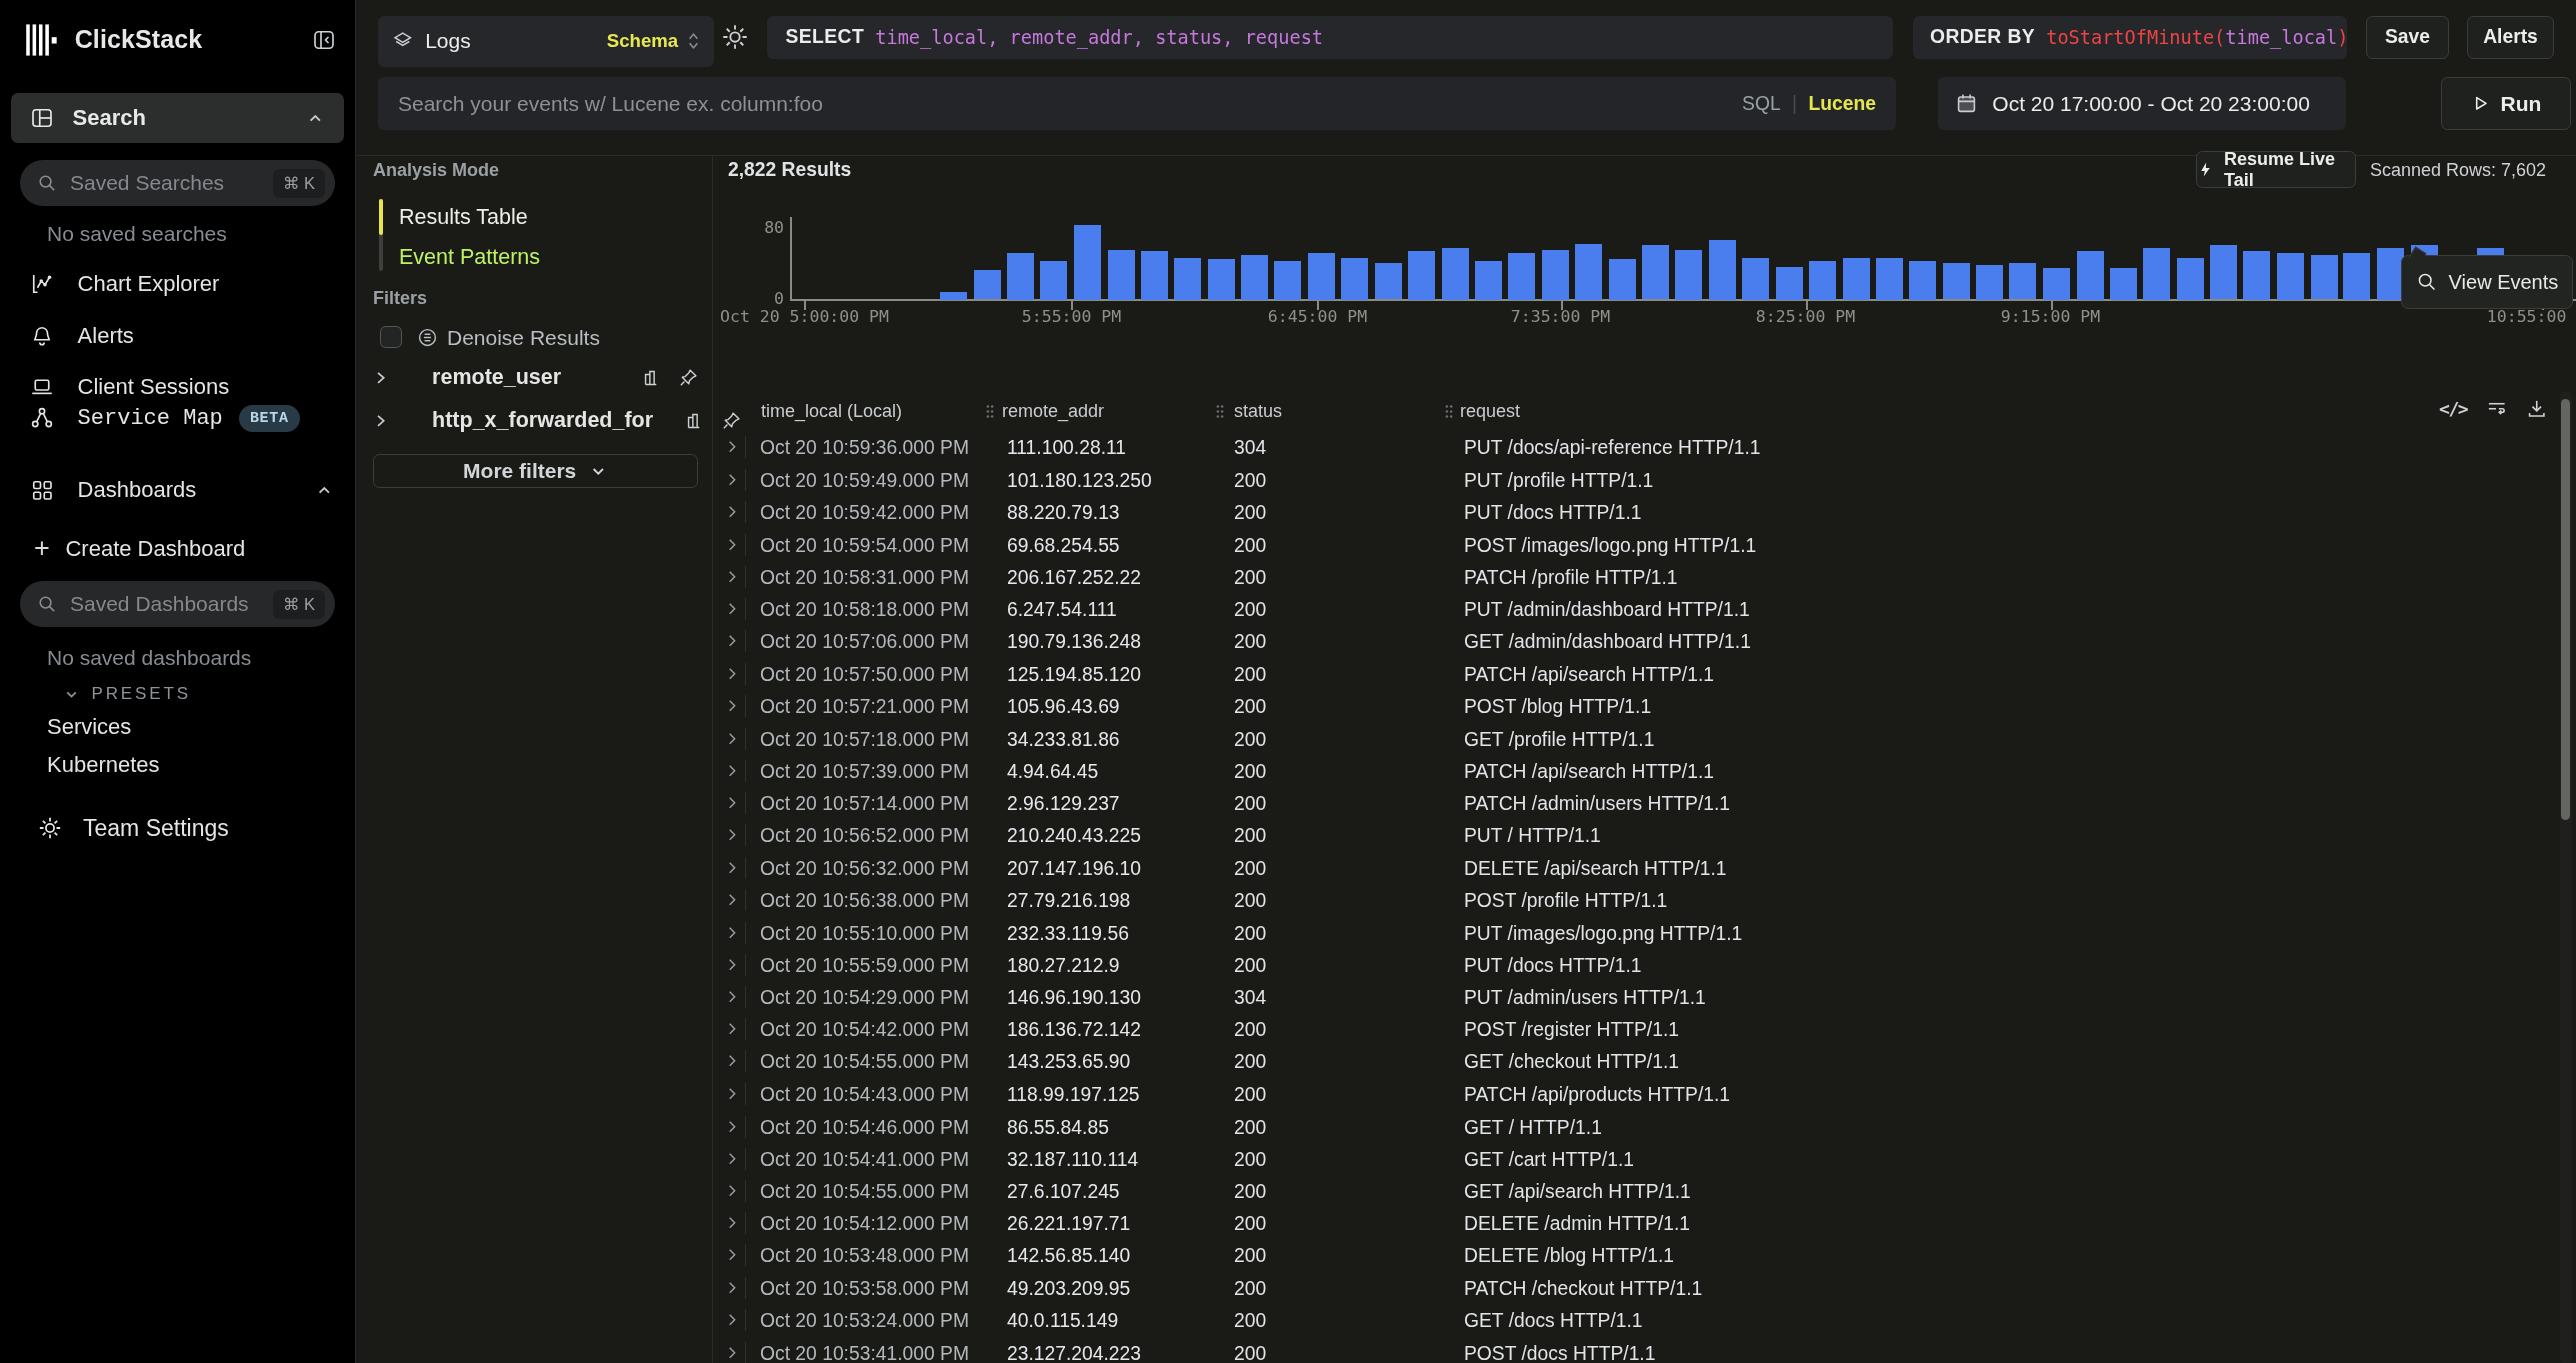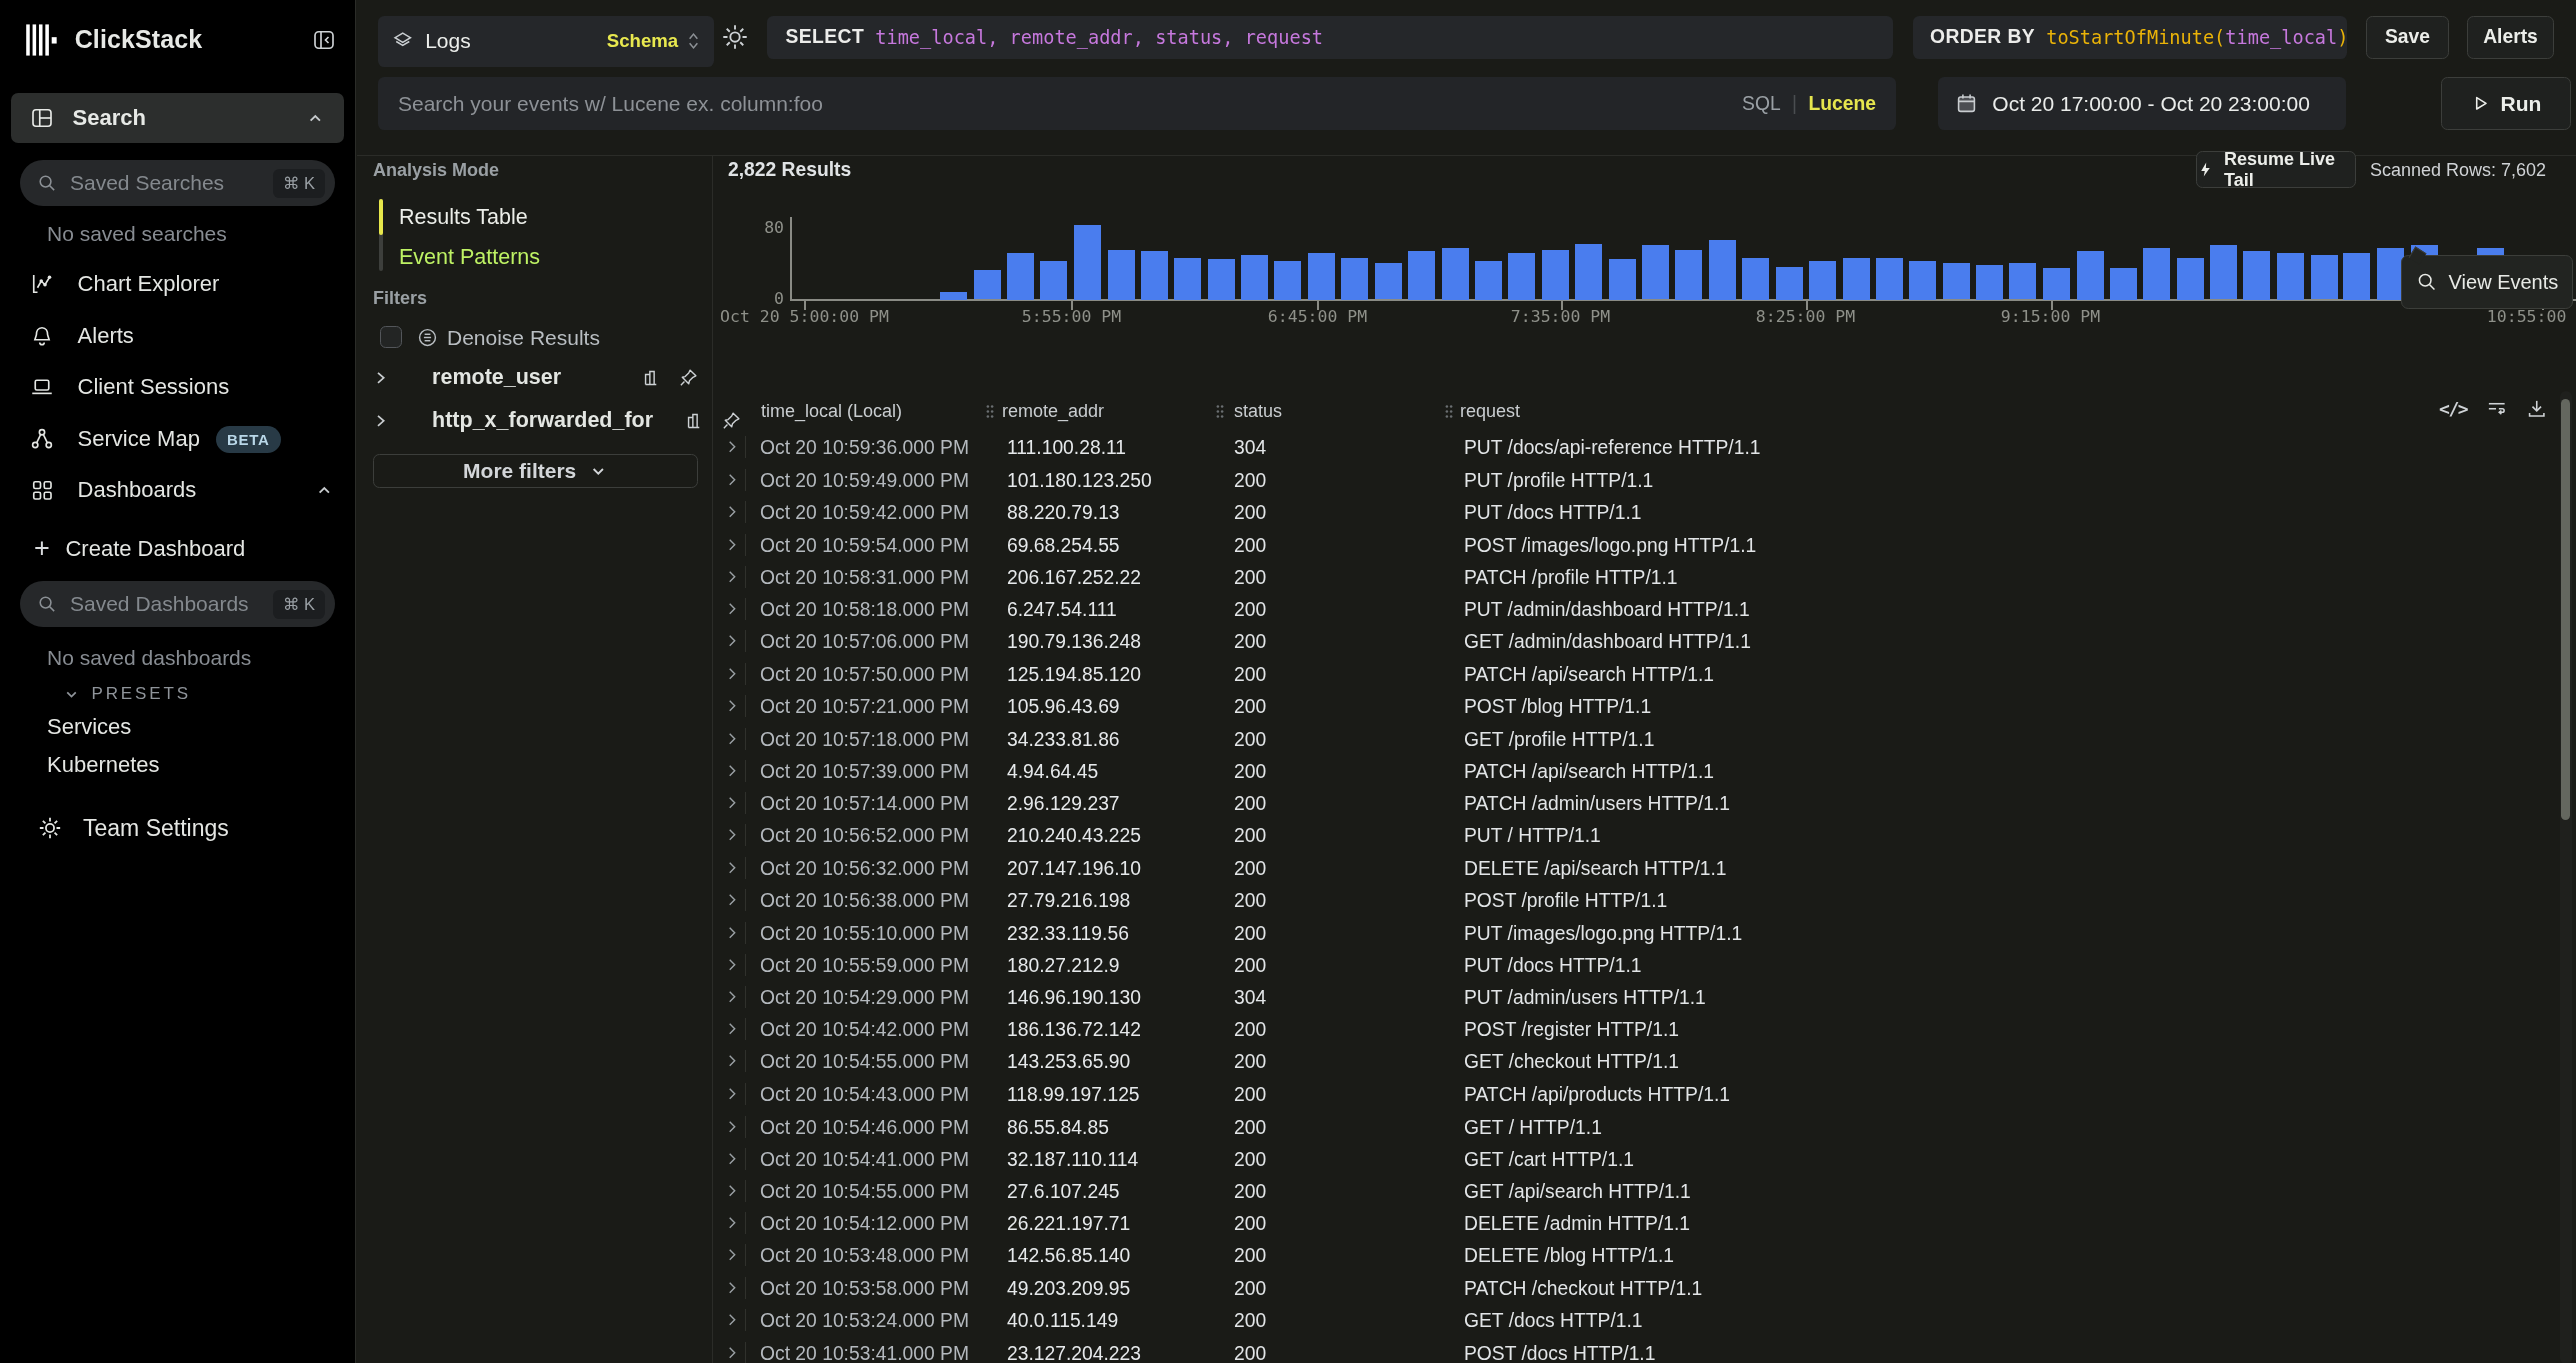--- a/index.html
+++ b/index.html
@@ -43,21 +43,21 @@
   .box { position:absolute; background:#25272a; border-radius:6.4px; display:flex; align-items:center; overflow:hidden; }
   .source-box { left:378px; top:15.7px; width:336px; height:51px; padding:0 14.3px; }
   .source-box .lbl { font-size:21px; margin-left:11.4px; color:#eceeeb; }
   .schema { margin-left:auto; color:#e8e84f; font-size:18.6px; font-weight:700; }
   .gear-btn { position:absolute; left:720px; top:21.5px; color:#cdd1d4; cursor:pointer; }
   .code { font-family:"DejaVu Sans Mono", monospace; font-size:18.6px; }
   .kw { font-family:"Liberation Sans", sans-serif; font-weight:700; font-size:19.3px; color:#ececea; letter-spacing:0.4px; }
   .select-box { left:767px; top:15.7px; width:1126px; height:43px; padding:0 18.6px; white-space:pre; }
   .orderby-box { left:1913px; top:15.7px; width:434px; height:43px; padding:0 17px; white-space:pre; }
   .c-purple { color:#c678dd; }
-  .c-red { color:#eab308; }
+  .c-red { color:#ef4444; }
   .btn { position:absolute; background:#1f211f; border:1.4px solid #3c3e3b; border-radius:6.4px; color:#eceeea; font-weight:700; display:flex; align-items:center; justify-content:center; cursor:pointer; }
   .btn-save { left:2366px; top:15.7px; width:83px; height:43px; font-size:19.3px; }
   .btn-alerts { left:2467px; top:15.7px; width:87px; height:43px; font-size:19.3px; }
   .search-box { left:378px; top:77px; width:1518px; height:53px; background:#232528; padding:0 20px; }
   .search-box .ph { font-size:21px; color:#8d9196; }
   .lang { margin-left:auto; display:flex; align-items:center; gap:11.4px; }
   .lang .sql { color:#9aa0a5; font-size:19.3px; }
   .lang .sep { color:#4a4d50; font-size:19.3px; }
   .lang .lucene { color:#e6e64e; font-size:19.3px; font-weight:700; }
   .date-box { left:1938px; top:77px; width:408px; height:53px; background:#232528; padding:0 17px; }
@@ -194,21 +194,21 @@
     <div class="nav-item" style="top:369px;">
       <span class="ic">
         <svg width="24" height="24" viewBox="0 0 32 32" fill="none" stroke="currentColor" stroke-width="2.2">
           <rect x="7" y="7" width="18" height="13" rx="2"></rect>
             <line x1="3" y1="24.5" x2="29" y2="24.5"></line>
         </svg>
       </span>
       <span class="lbl">Client Sessions</span>
     </div>
 
-    <div class="nav-item" style="top:421px;">
+    <div class="nav-item" style="top:400px;font-family:Liberation Mono, monospace;">
       <span class="ic">
         <svg width="24" height="24" viewBox="0 0 32 32" fill="none" stroke="currentColor" stroke-width="2.2">
           <circle cx="16" cy="7" r="3.5"></circle>
             <circle cx="7" cy="24" r="3.5"></circle>
             <circle cx="25" cy="24" r="3.5"></circle>
           <line x1="14" y1="10.5" x2="9" y2="20.8"></line>
             <line x1="18" y1="10.5" x2="23" y2="20.8"></line>
         </svg>
       </span>
       <span class="lbl">Service Map</span>

